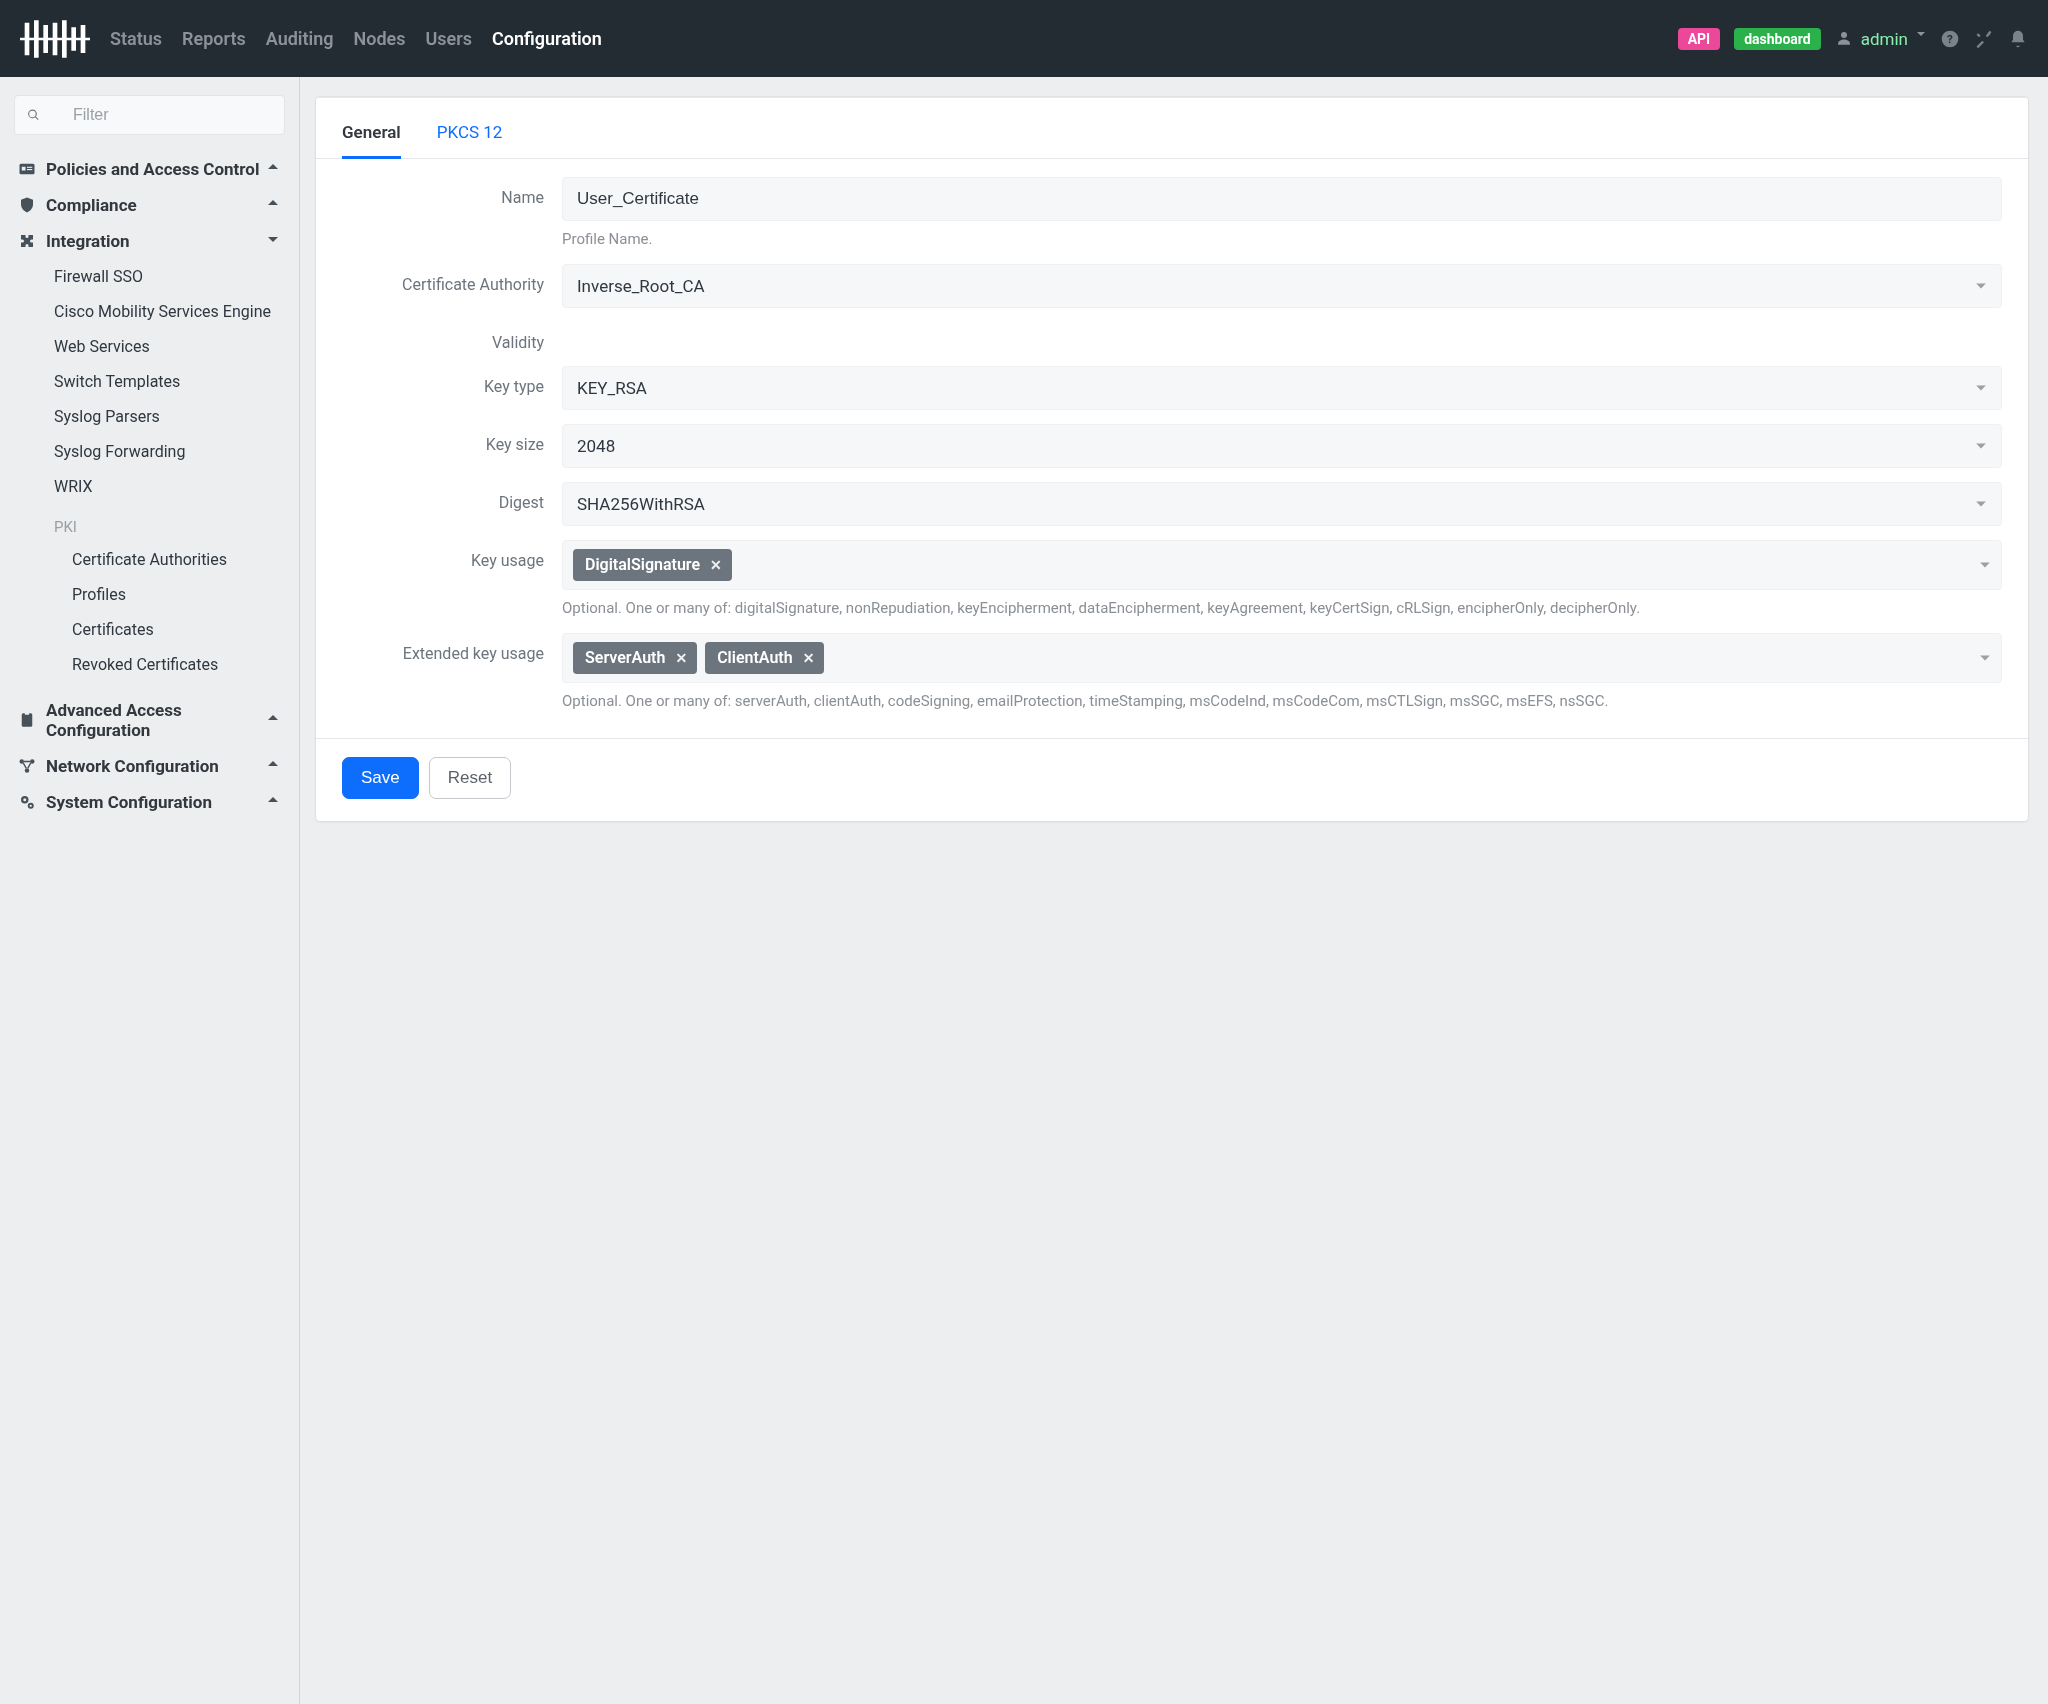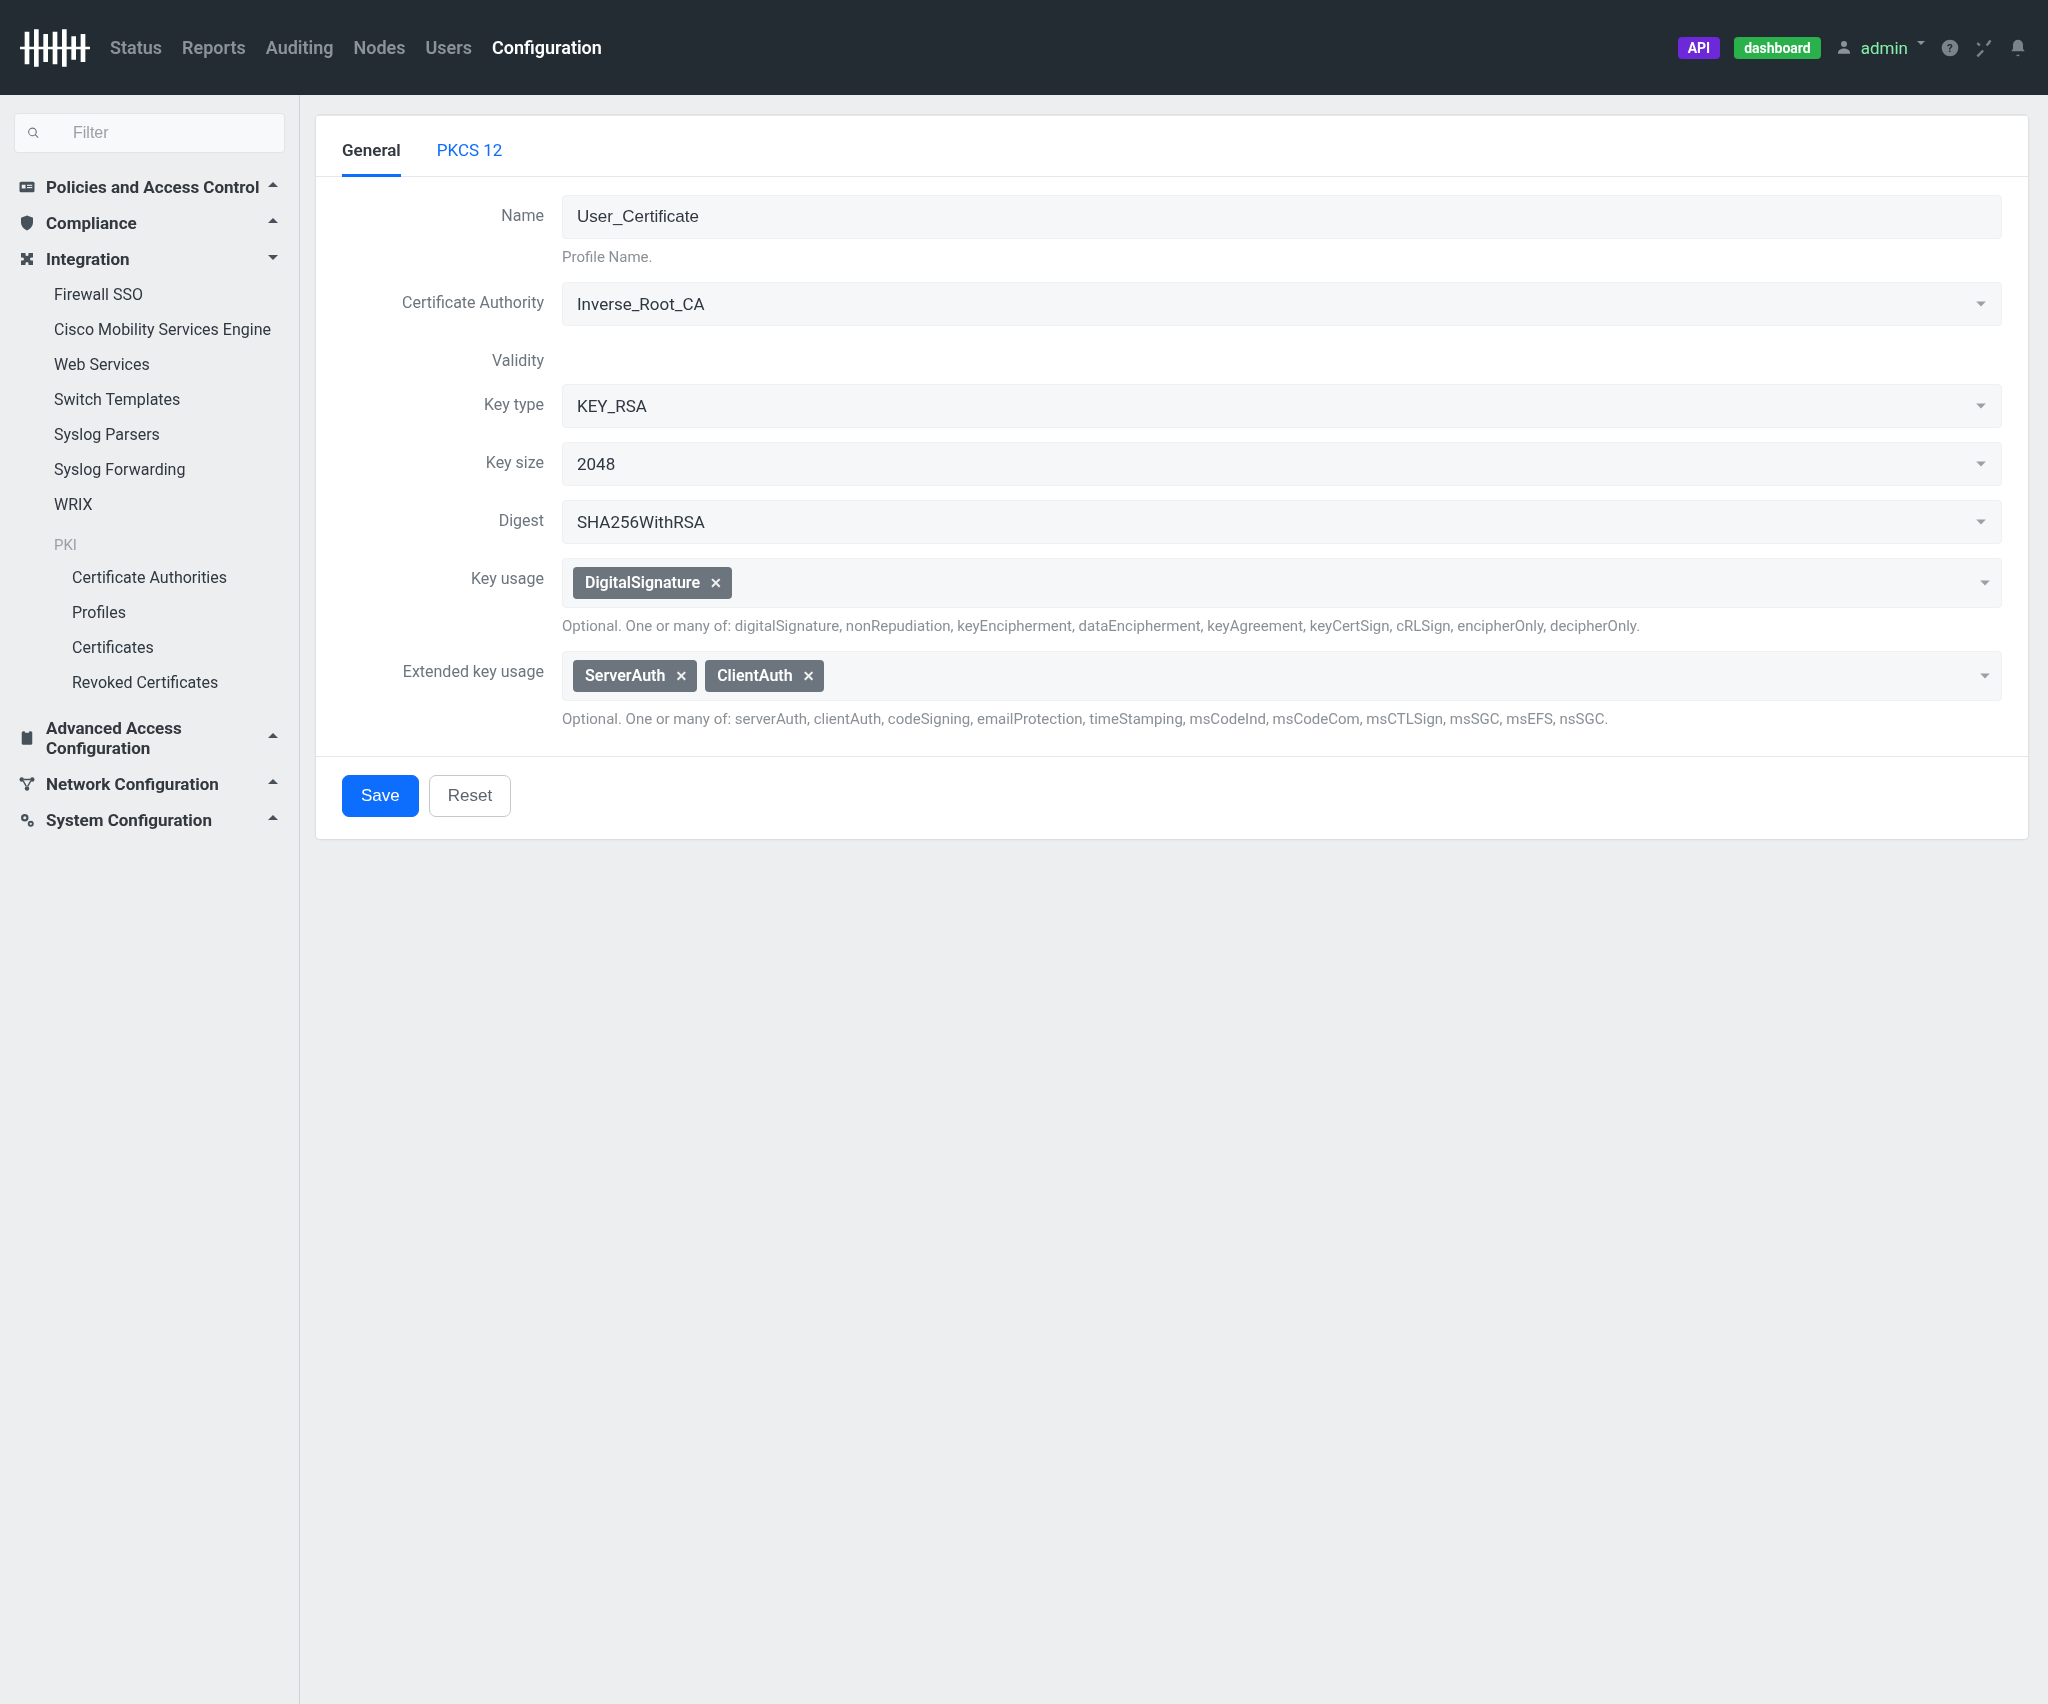--- a/index.html
+++ b/index.html
@@ -1,27 +1,27 @@
 <!DOCTYPE html>
 <html><head>
 <meta charset="utf-8">
 <style>
 * { box-sizing: border-box; margin: 0; padding: 0; }
 body { font-family: -apple-system, BlinkMacSystemFont, "Segoe UI", Roboto, "Helvetica Neue", Arial, sans-serif; background: #eceeef; color: #2c3338; font-size: 16px; }
 
 
-.header { background: #242c33; height: 95px; display: flex; align-items: center; padding: 0 20px; }
+.header { background: #242c33; height: 77px; display: flex; align-items: center; padding: 0 20px; }
 .logo { width: 70px; height: 42px; display:flex; align-items:center; justify-content:center; margin-right: 20px; }
 .logo svg { fill: #fff; }
 .nav-items { display: flex; gap: 20px; flex: 1; }
 .nav-item { color: #8b929a; font-size: 18px; font-weight: 600; cursor: pointer; }
 .nav-item.active { color: #fff; }
 .header-right { display: flex; align-items: center; gap: 14px; }
 .badge { display: inline-block; padding: 3px 10px; border-radius: 4px; font-size: 14px; font-weight: 700; color: #fff; }
-.badge-api { background: #6d28d9; }
+.badge-api { background: #ec4899; }
 .badge-dash { background: #2bb14c; }
 .user-menu { color: #86efac; display: flex; gap:8px; font-size: 17px; cursor:pointer;}
 .header-icon { color: #7a828b; cursor:pointer; display:flex; align-items:center; }
 .header-icon svg { width: 20px; height: 20px; fill: currentColor; }
 
 
 .container { display: flex; }
 .sidebar { width: 300px; background: #eceeef; padding: 18px 14px; border-right: 1px solid #d0d3d6; min-height: calc(100vh - 77px); }
 .filter-wrap { display:flex; align-items:center; background:#f8f9fa; border:1px solid #e2e5e8; border-radius:4px; padding: 10px 12px; margin-bottom: 16px; }
 .filter-wrap svg { width:16px; height:16px; fill:#6c757d; margin-right:10px;}

